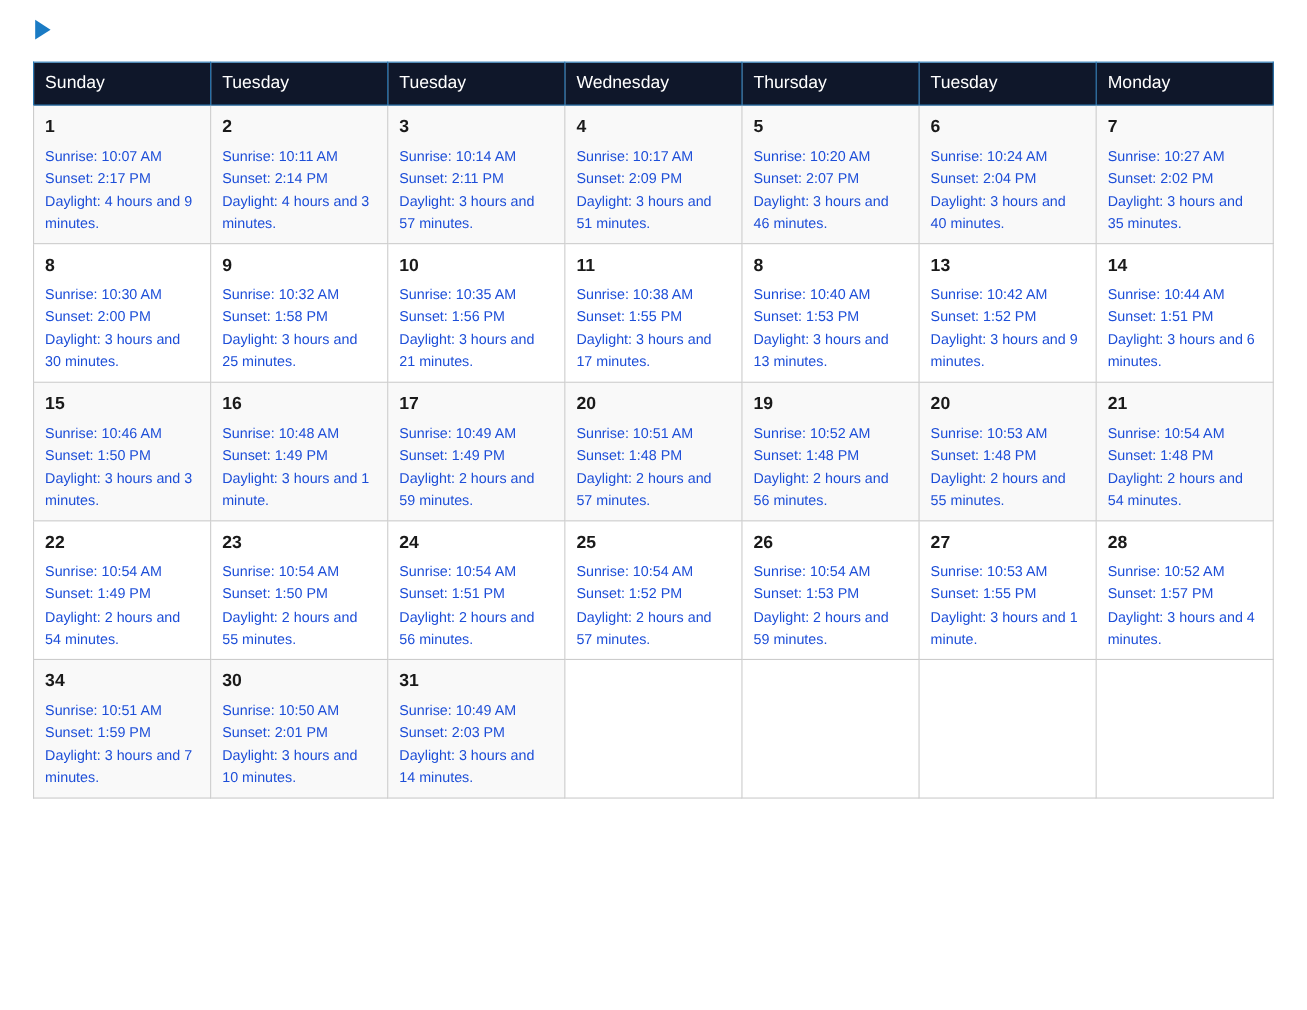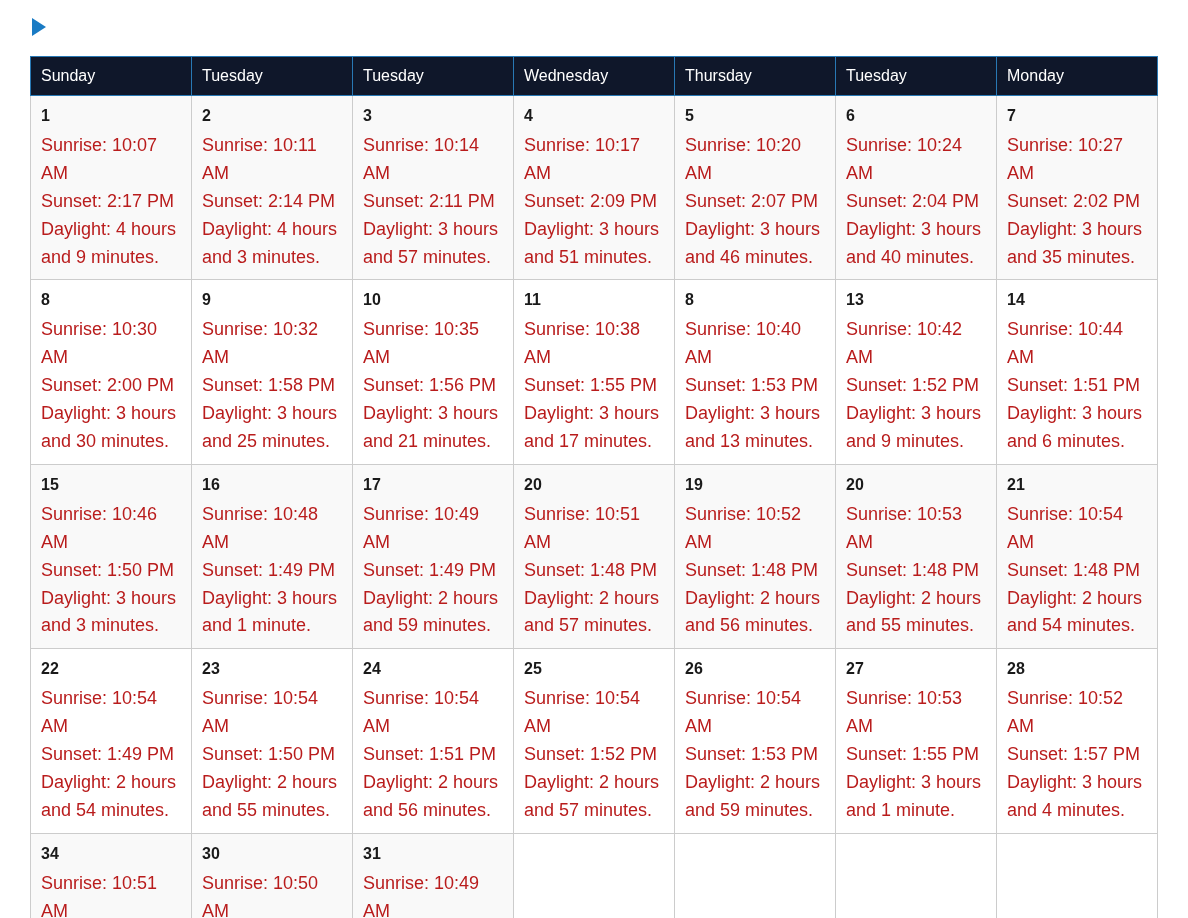--- a/index.html
+++ b/index.html
@@ -87,22 +87,22 @@
       height: 120px;
     }
     tbody tr td .day-num {
       font-size: 16px;
       font-weight: bold;
       color: #1a1a1a;
       display: block;
       margin-bottom: 4px;
     }
     tbody tr td .day-info {
-      font-size: 18px;
-      color: #b91c1c;
+      font-size: 13px;
+      color: #1d4ed8;
       line-height: 1.55;
     }
     tbody tr:nth-child(odd) td {
       background-color: #f9f9f9;
     }
     tbody tr:nth-child(even) td {
       background-color: #fff;
     }
     td.empty {
       background-color: #fff !important;

